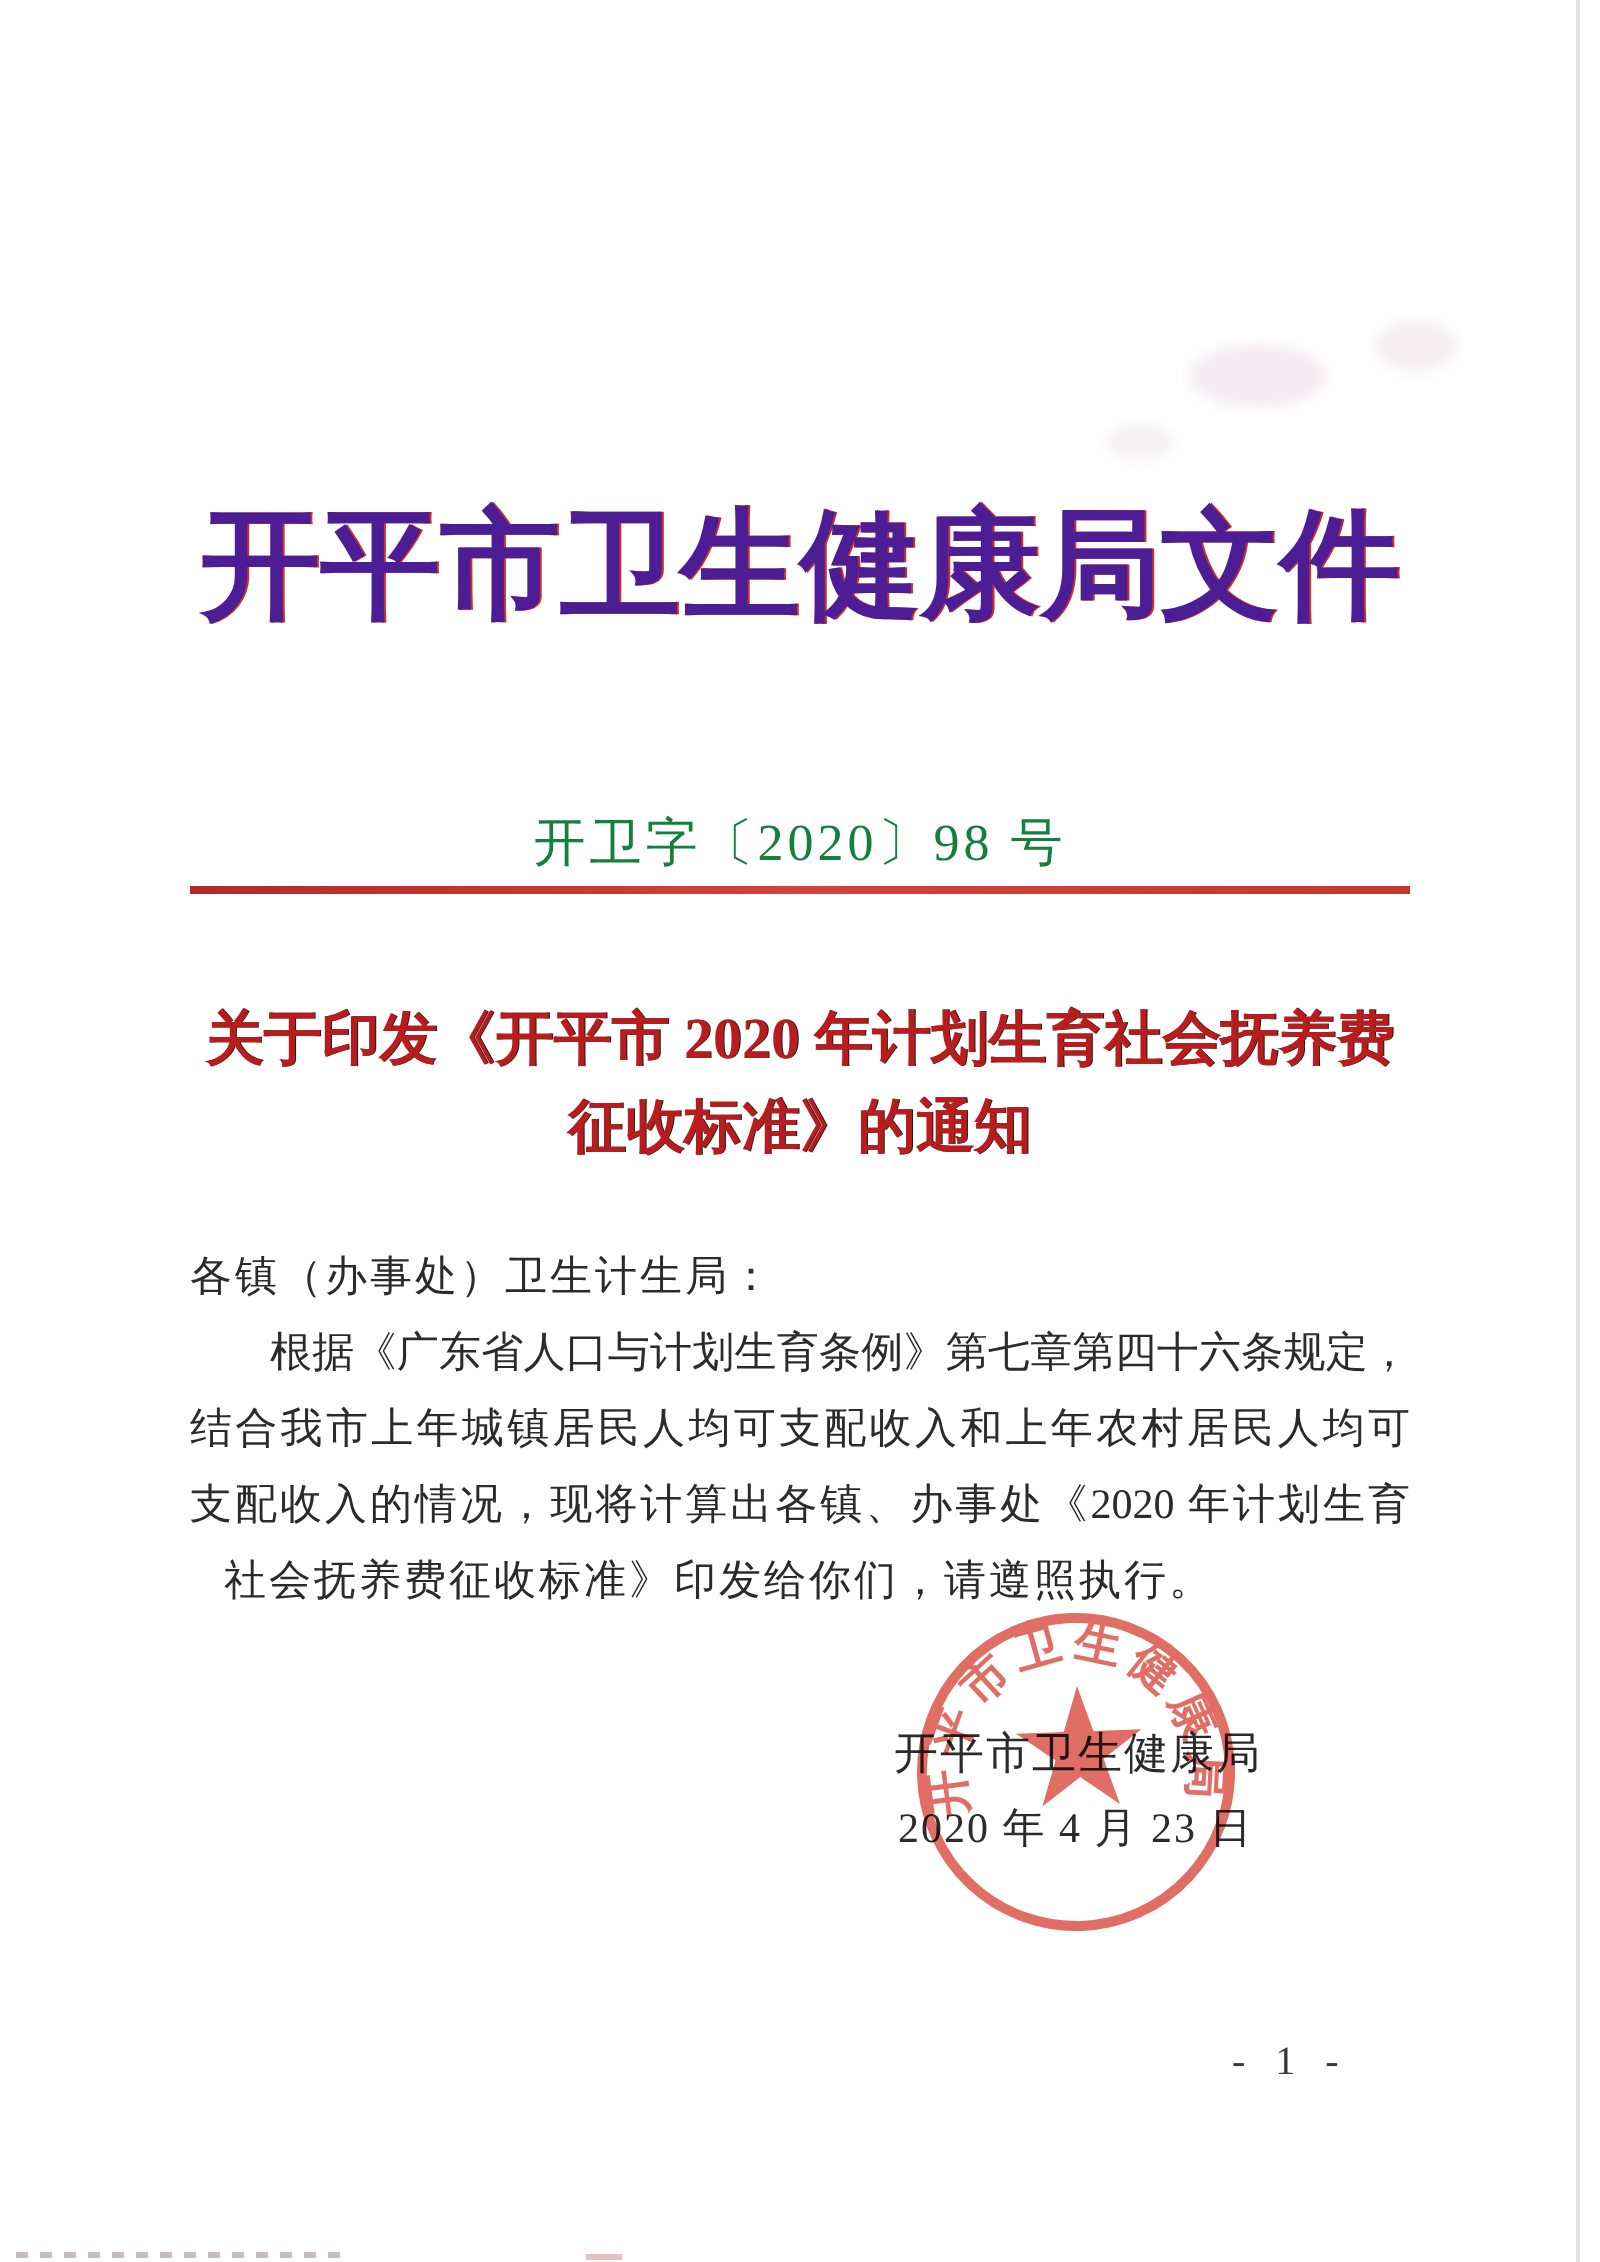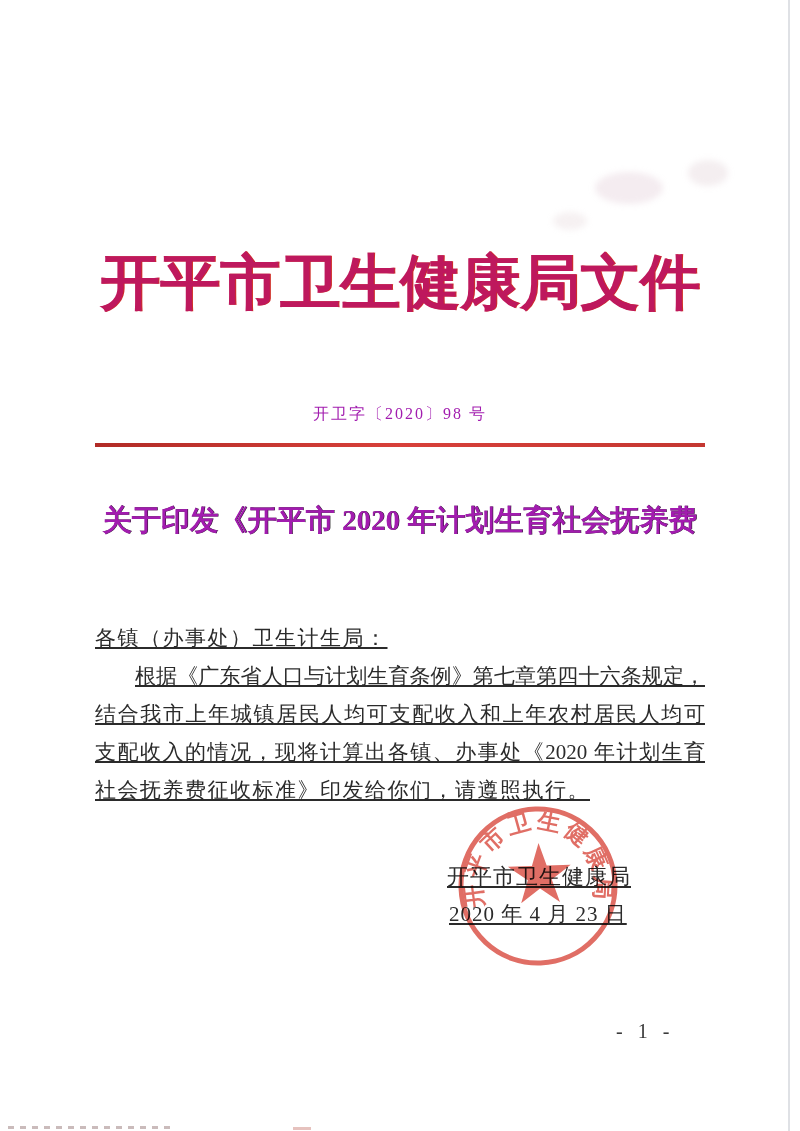--- a/index.html
+++ b/index.html
@@ -13,77 +13,76 @@
     color: #2b2b2b;
   }
   .abs { position: absolute; }
 
   
   .header-title {
     left: 0; right: 0; top: 243px;
     text-align: center;
     font-size: 60px;
     font-weight: 900;
-    color: #be185d;
+    color: #4c1d95;
     letter-spacing: 0px;
     text-shadow: 1px 0 0 #cf2e27;
     white-space: nowrap;
   }
 
   
   .doc-number {
     left: 0; right: 0; top: 404px;
     text-align: center;
-    font-size: 16px;
+    font-size: 26px;
     letter-spacing: 2px;
-    color: #a21caf;
+    color: #15803d;
     white-space: nowrap;
   }
 
   
   .red-rule {
     left: 95px; top: 443px;
     width: 610px; height: 4px;
     background: linear-gradient(90deg, #b12b26, #d8403a 50%, #c43731);
   }
 
   
   .notice-title {
     left: 0; right: 0; top: 498px;
     text-align: center;
     font-size: 29px;
     font-weight: bold;
-    color: #a21caf;
+    color: #b91c1c;
     line-height: 44px;
     text-shadow: 0.5px 0 0 #1a1a1a;
     white-space: nowrap;
   }
 
   
   .body-line {
     left: 95px;
     width: 610px;
     font-size: 21px;
     color: #2b2b2b;
     letter-spacing: 1.5px;
     white-space: nowrap;
-    text-decoration: underline;
   }
   .salutation { top: 624px; }
   .just {
     white-space: normal;
     letter-spacing: 0;
     text-align: justify;
     text-align-last: justify;
     -moz-text-align-last: justify;
   }
   .p-line-1 { top: 662px; left: 135px; width: 570px; }
   .p-line-2 { top: 700px; }
   .p-line-3 { top: 738px; }
-  .p-line-4 { top: 776px; }
+  .p-line-4 { top: 776px; margin-left: 17px; }
 
   
   .sig-org  { left: 447px; top: 862px; font-size: 22px; letter-spacing: 1px; }
   .sig-date { left: 449px; top: 900px; font-size: 21px; letter-spacing: 1px; }
   .contact  { left: 152px; top: 937px; font-size: 21px; letter-spacing: 0.5px; }
 
   
   .page-number {
     left: 616px; top: 1020px;
     font-size: 20px;
@@ -129,20 +128,21 @@
   <div class="abs smudge smudge-3"></div>
 
   <div class="abs header-title">开平市卫生健康局文件</div>
 
   <div class="abs doc-number">开卫字〔2020〕98 号</div>
 
   <div class="abs red-rule"></div>
 
   <div class="abs notice-title">
     <div>关于印发《开平市 2020 年计划生育社会抚养费</div>
+    <div>征收标准》的通知</div>
   </div>
 
   <div class="abs body-line salutation">各镇（办事处）卫生计生局：</div>
   <div class="abs body-line just p-line-2">结合我市上年城镇居民人均可支配收入和上年农村居民人均可</div>
   <div class="abs body-line just p-line-1">根据《广东省人口与计划生育条例》第七章第四十六条规定，</div>
   <div class="abs body-line just p-line-3">支配收入的情况，现将计算出各镇、办事处《2020 年计划生育</div>
   <div class="abs body-line p-line-4">社会抚养费征收标准》印发给你们，请遵照执行。</div>
 
   <div class="abs body-line sig-org">开平市卫生健康局</div>
   <div class="abs body-line sig-date">2020 年 4 月 23 日</div>

